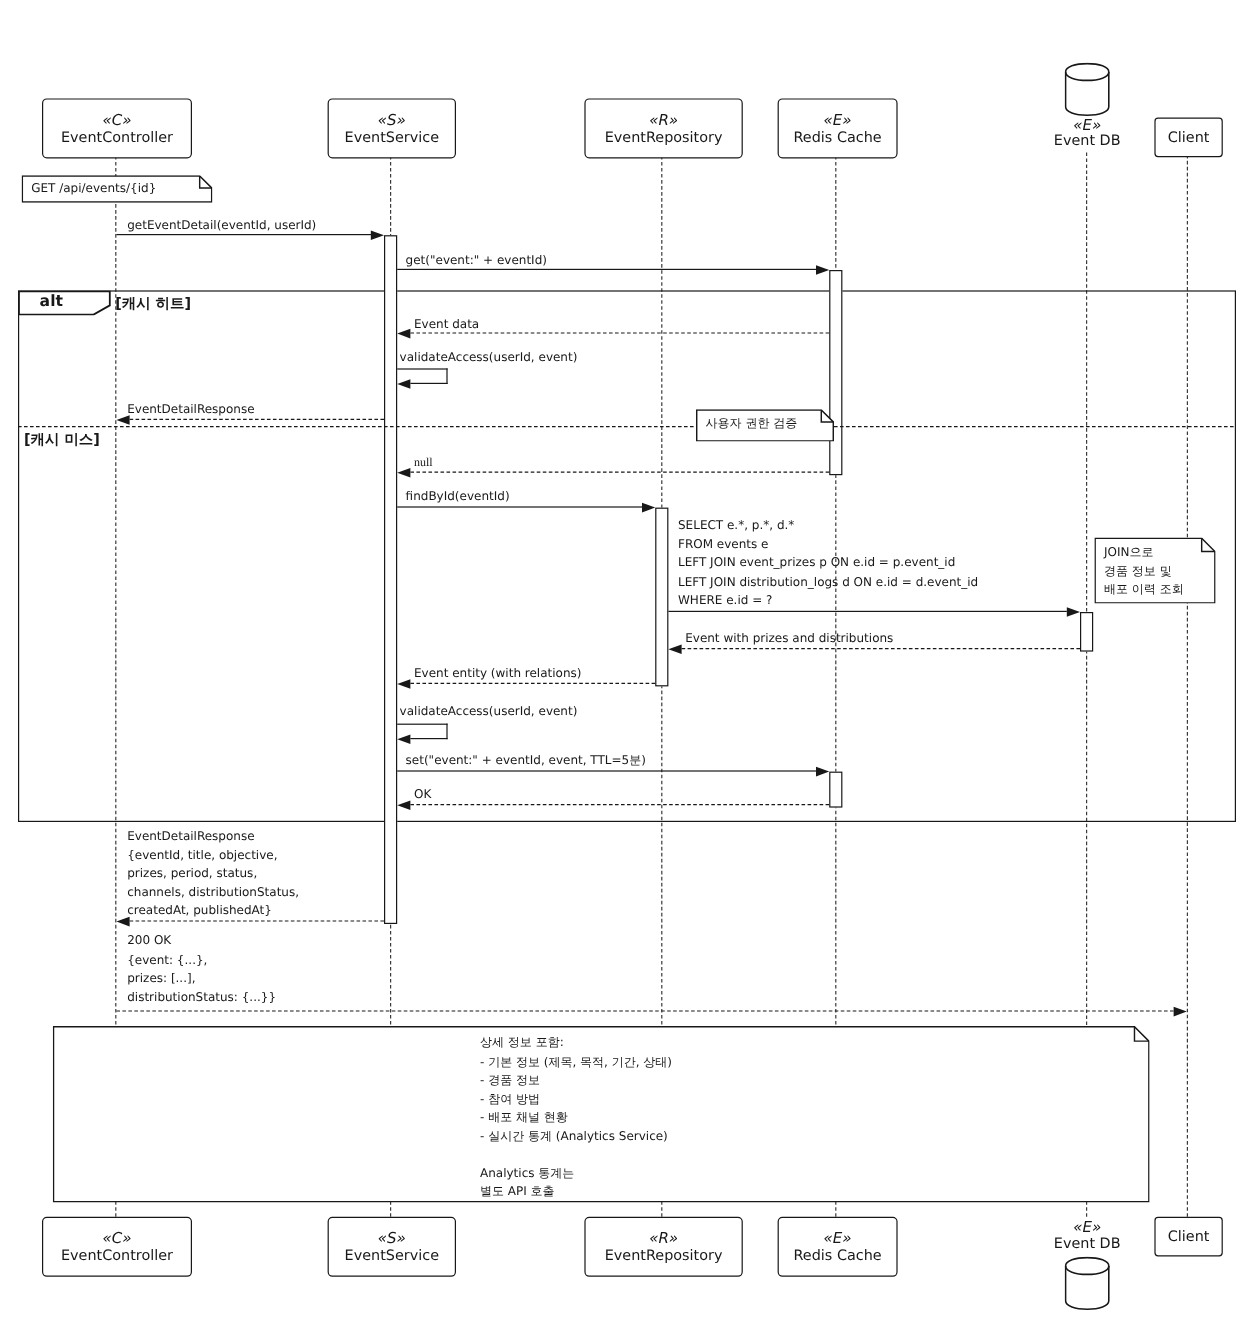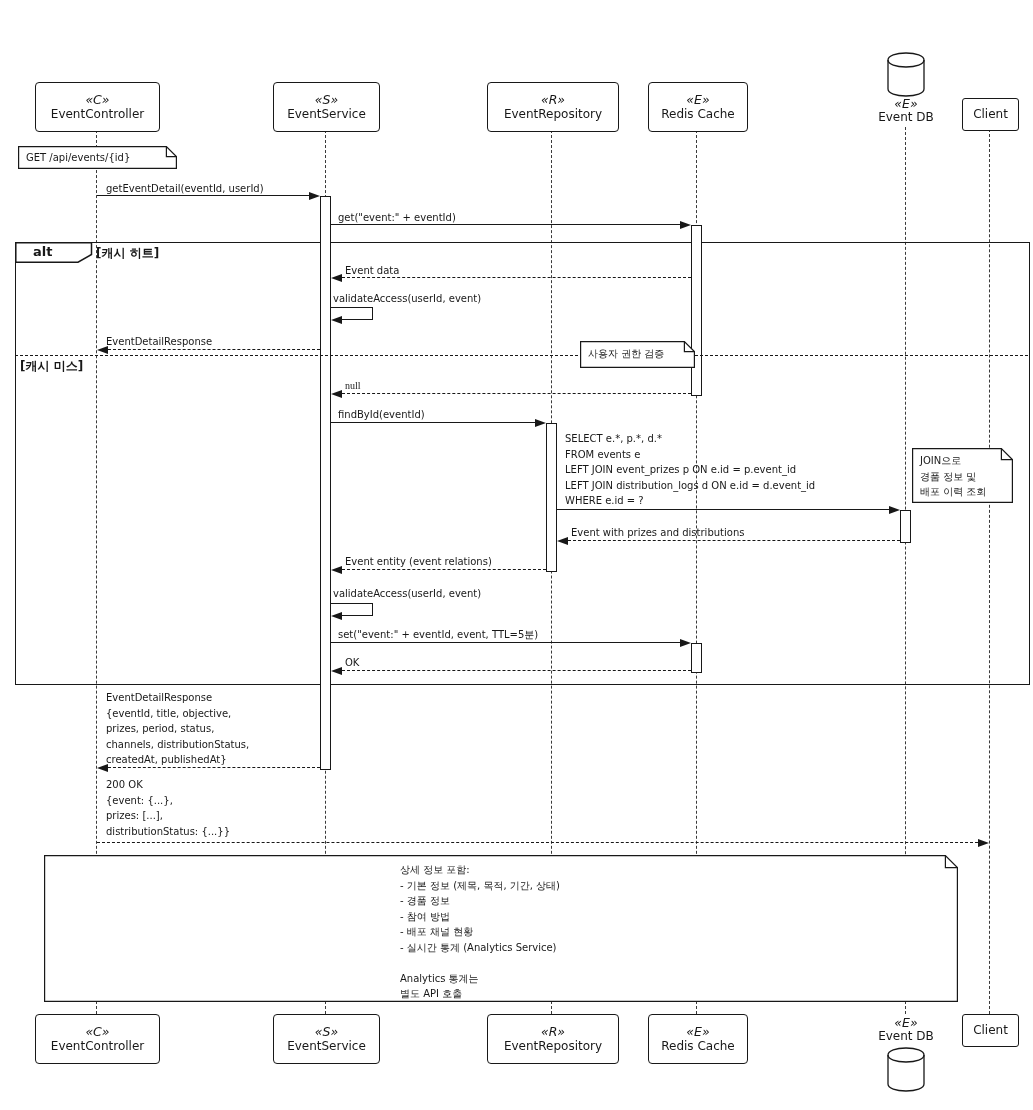--- a/index.html
+++ b/index.html
@@ -144,21 +144,21 @@
     </svg>
     <div class="ntext" style="left:8px;top:5px;">JOIN으로
 경품 정보 및
 배포 이력 조회</div>
   </div>
 
   <div class="abs mtext" style="left:571px;top:525px;">Event with prizes and distributions</div>
   <div class="abs hline dash" style="left:568px;top:540px;width:332px;"></div>
   <div class="abs arr-l" style="left:557px;top:536.5px;"></div>
 
-  <div class="abs mtext" style="left:345px;top:554px;">Event entity (event relations)</div>
+  <div class="abs mtext" style="left:345px;top:554px;">Event entity (with relations)</div>
   <div class="abs hline dash" style="left:342px;top:569px;width:204px;"></div>
   <div class="abs arr-l" style="left:331px;top:565.5px;"></div>
 
   <div class="abs mtext" style="left:333px;top:586px;">validateAccess(userId, event)</div>
   <div class="abs hline" style="left:331px;top:603px;width:42px;"></div>
   <div class="abs vline" style="left:372px;top:603px;height:13px;"></div>
   <div class="abs hline" style="left:342px;top:615px;width:31px;"></div>
   <div class="abs arr-l" style="left:331px;top:611.5px;"></div>
 
   <div class="abs mtext" style="left:338px;top:627px;">set("event:" + eventId, event, TTL=5분)</div>

